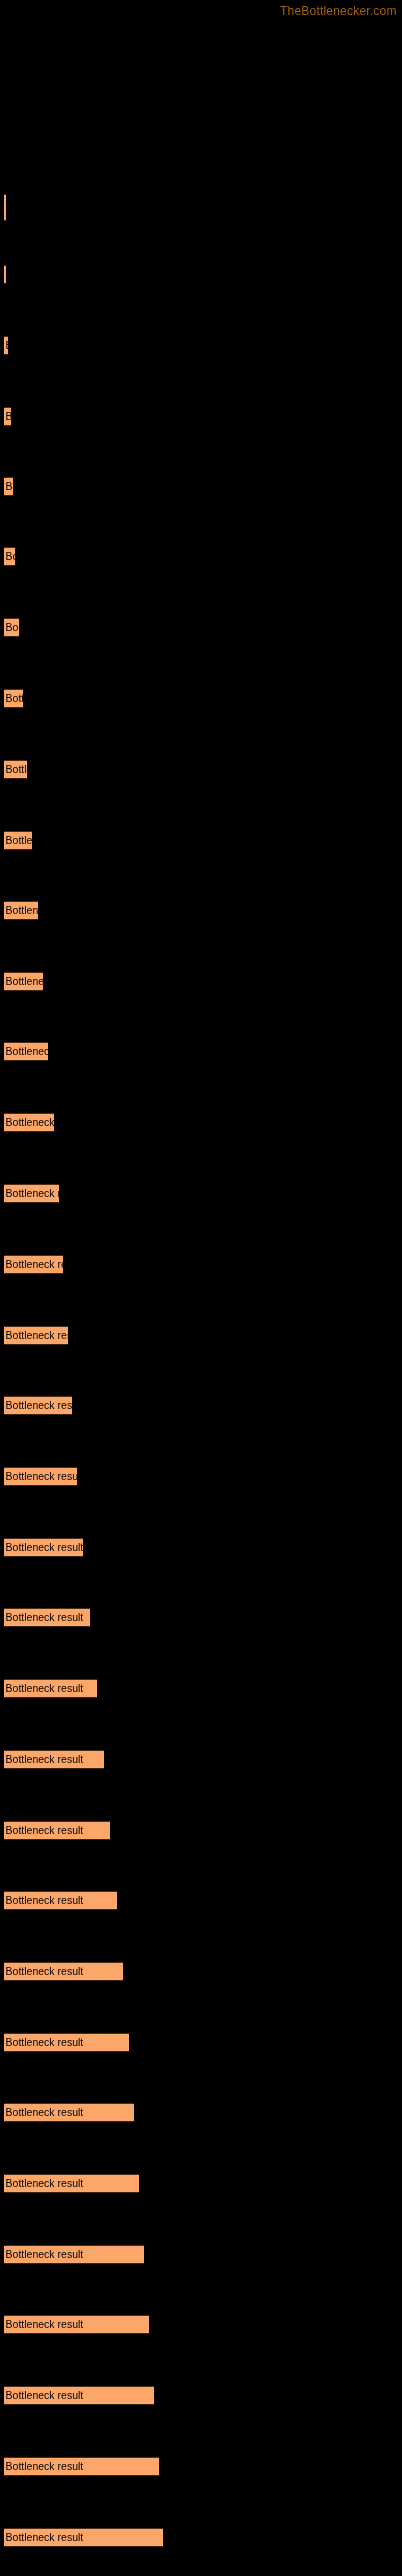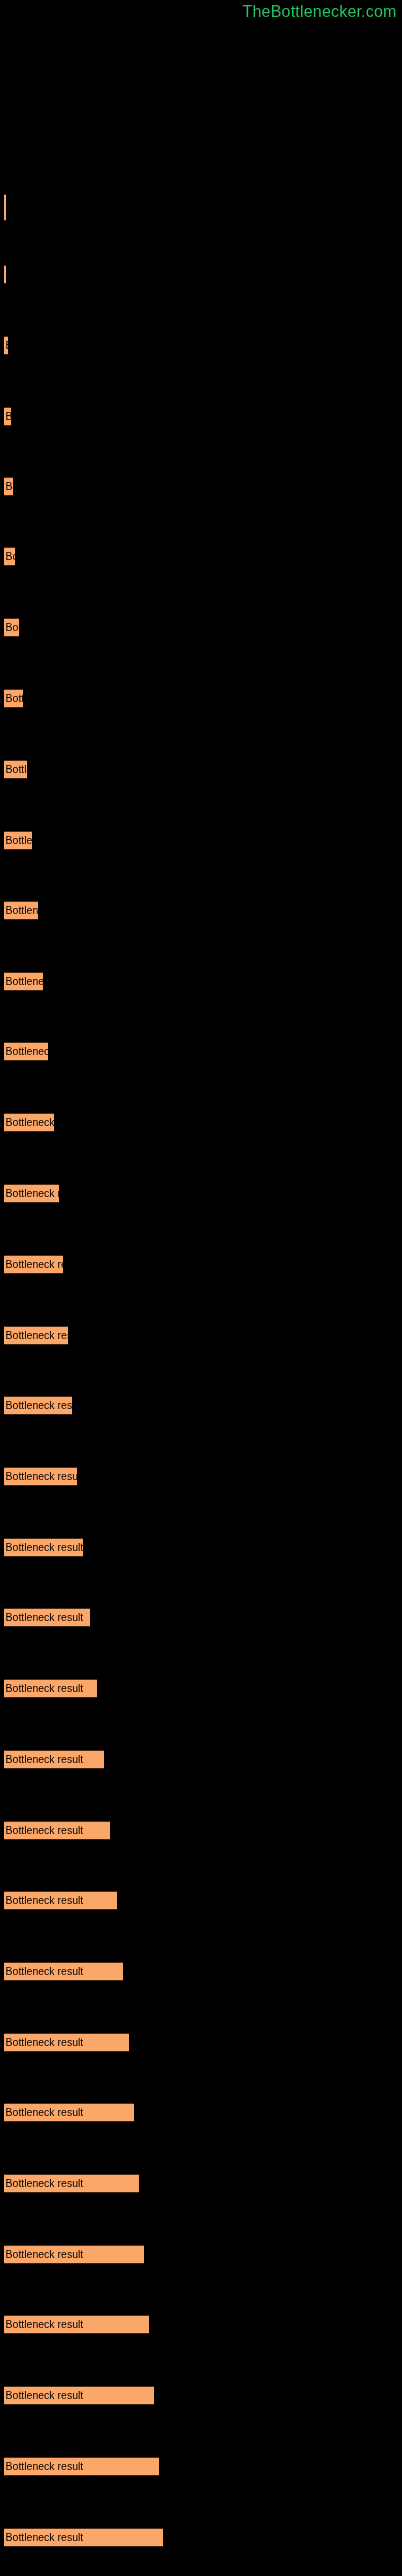--- a/index.html
+++ b/index.html
@@ -12,22 +12,22 @@
     height: 2576px;
     position: relative;
     overflow: hidden;
     font-family: "Liberation Sans", sans-serif;
   }
 
   .site-title {
     position: absolute;
     top: 1.6px;
     right: 6.4px;
-    color: #22c55e;
-    font-size: 16px;
+    color: #a16207;
+    font-size: 12px;
     line-height: 19.3px;
     letter-spacing: 0.2px;
     white-space: nowrap;
     font-family: "Liberation Sans", sans-serif;
   }
 
   .chart {
     position: absolute;
     left: 0;
     top: 0;

